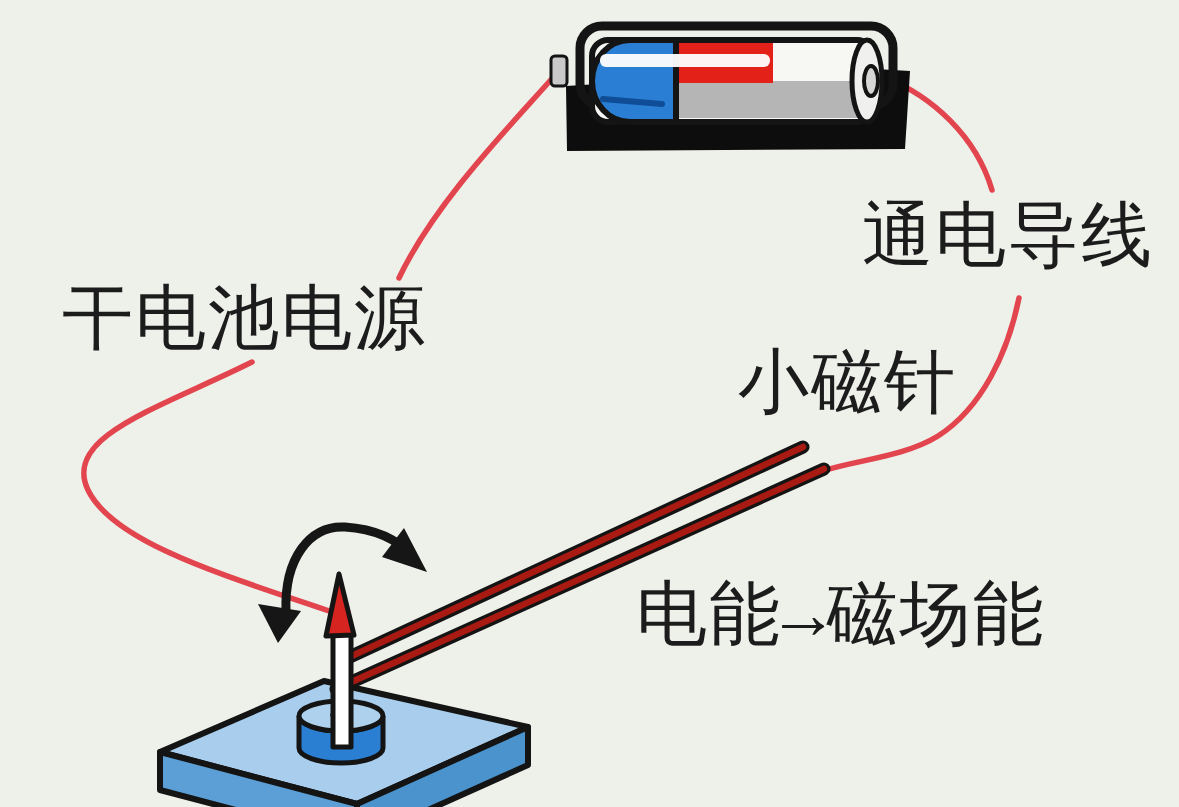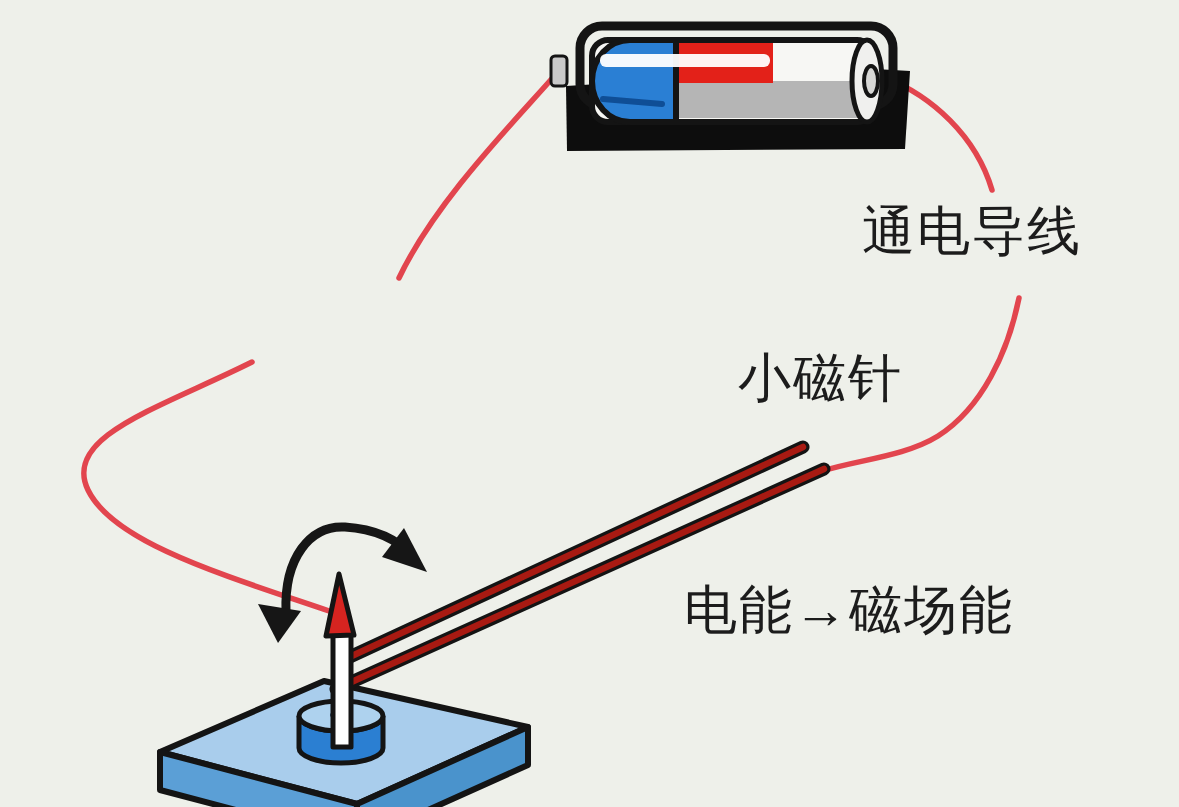--- a/index.html
+++ b/index.html
@@ -1,22 +1,22 @@
 <!DOCTYPE html>
 <html><head>
 <meta charset="utf-8">
 <style>
   html,body{margin:0;padding:0;}
   body{font-family:"Liberation Serif","DejaVu Serif",serif;}
   .stage{position:relative;width:1179px;height:807px;overflow:hidden;background:#eef0ea;}
   .stage svg{position:absolute;left:0;top:0;}
   .label{
     position:absolute;
-    font-family:Liberation Serif, serif;
-    font-size:53px;
+    font-family:Liberation Mono, monospace;
+    font-size:71px;
     line-height:1.04;
     color:#1c1c1c;
     letter-spacing:2px;
     white-space:nowrap;
   }
 </style>
 </head>
 <body>
 
 <div class="stage">
@@ -71,19 +71,20 @@
       <path d="M339,574 L326,636 L354,635 Z" stroke-width="5" fill="#d62420"></path>
     </g>
 
     <g>
       <path d="M286,612 C284,558 310,525 345,527 C375,529 398,540 412,556" fill="none" stroke-width="9" stroke-linecap="round" stroke="#161616"></path>
       <polygon points="278,643 258,604 301,611" fill="#161616"></polygon>
       <polygon points="427,572 382,557 404,528" fill="#161616"></polygon>
     </g>
   </svg>
 
+  <div class="label" style="left:62px;top:287px">干电池电源</div>
 
   <div class="label" style="left:862px;top:204px">通电导线</div>
 
   <div class="label" style="left:738px;top:351px">小磁针</div>
 
-  <div class="label" style="left:684px;top:583px">电能→磁场能</div>
+  <div class="label" style="left:636px;top:583px">电能→磁场能</div>
 </div>
 
 </body></html>

